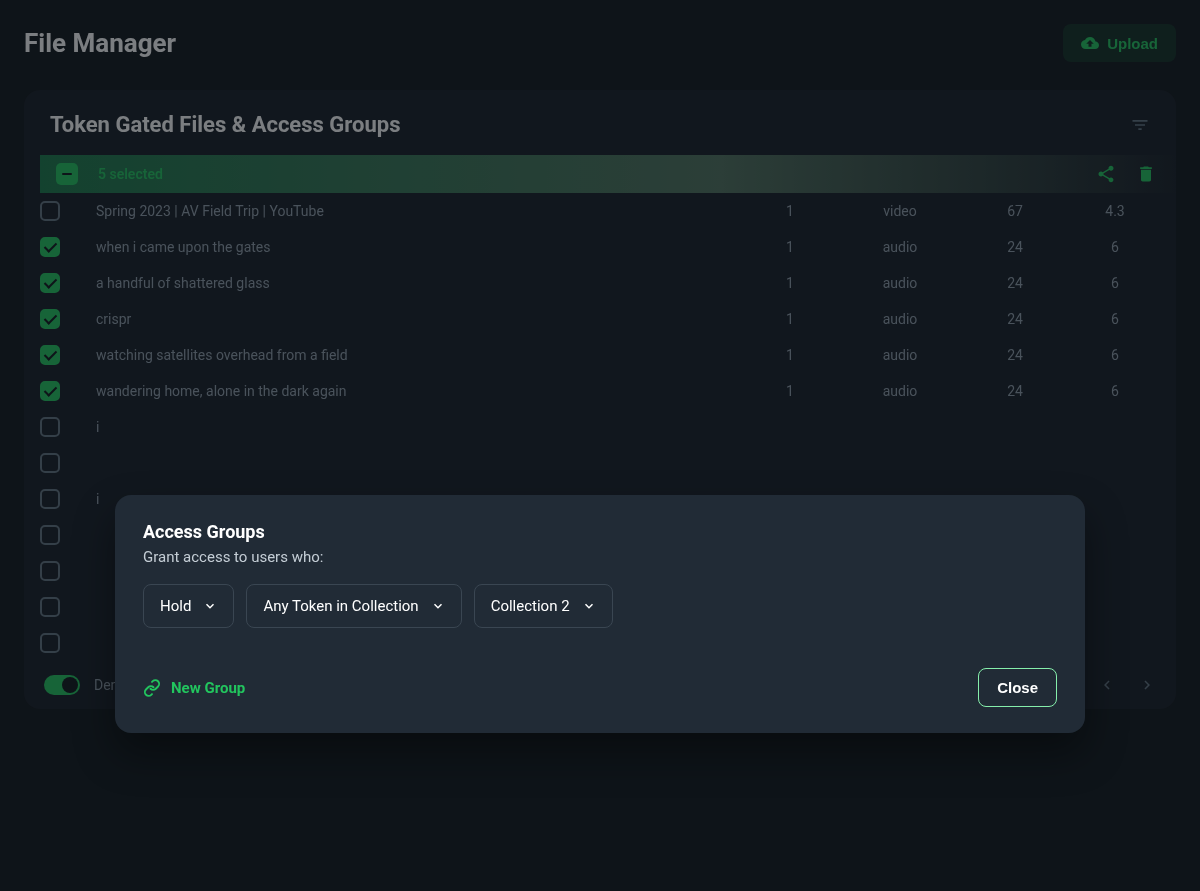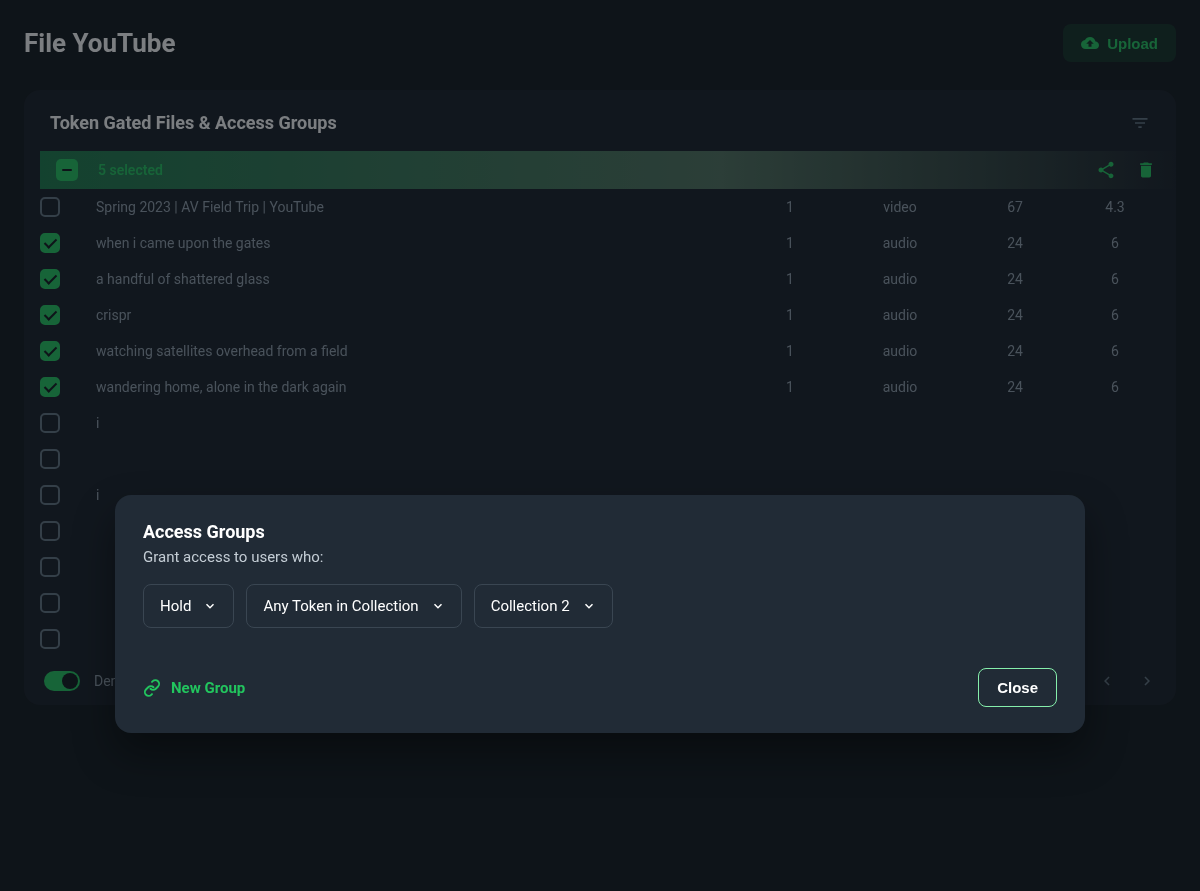--- a/index.html
+++ b/index.html
@@ -45,21 +45,21 @@
     padding: 0;
     overflow: hidden;
   }
   .card-header {
     display: flex;
     justify-content: space-between;
     align-items: center;
     padding: 22px 26px 18px 26px;
   }
   .card-title {
-    font-size: 18px;
+    font-size: 22px;
     font-weight: 700;
     color: #fff;
   }
   .filter-icon {
     color: #637381;
     cursor: pointer;
   }
   .select-bar {
     background: linear-gradient(to right, #1a7a4a, #50715d 60%, #161c24);
     display: flex;
@@ -243,21 +243,21 @@
     border-radius: 8px;
     cursor: pointer;
   }
   svg { display: block; }
 </style>
 </head>
 <body>
 
 <div class="page">
   <div class="header">
-    <h1 class="page-title">File YouTube</h1>
+    <h1 class="page-title">File Manager</h1>
     <button class="upload-btn">
       <span>
         <svg width="18" height="18" viewBox="0 0 24 24" fill="currentColor">
             <path d="M19.35 10.04C18.67 6.59 15.64 4 12 4 9.11 4 6.6 5.64 5.35 8.04 2.34 8.36 0 10.91 0 14c0 3.31 2.69 6 6 6h13c2.76 0 5-2.24 5-5 0-2.64-2.05-4.78-4.65-4.96zM14 13v4h-4v-4H7l5-5 5 5h-3z"></path>
           </svg>
       </span>
       <span>Upload</span>
     </button>
   </div>
 

